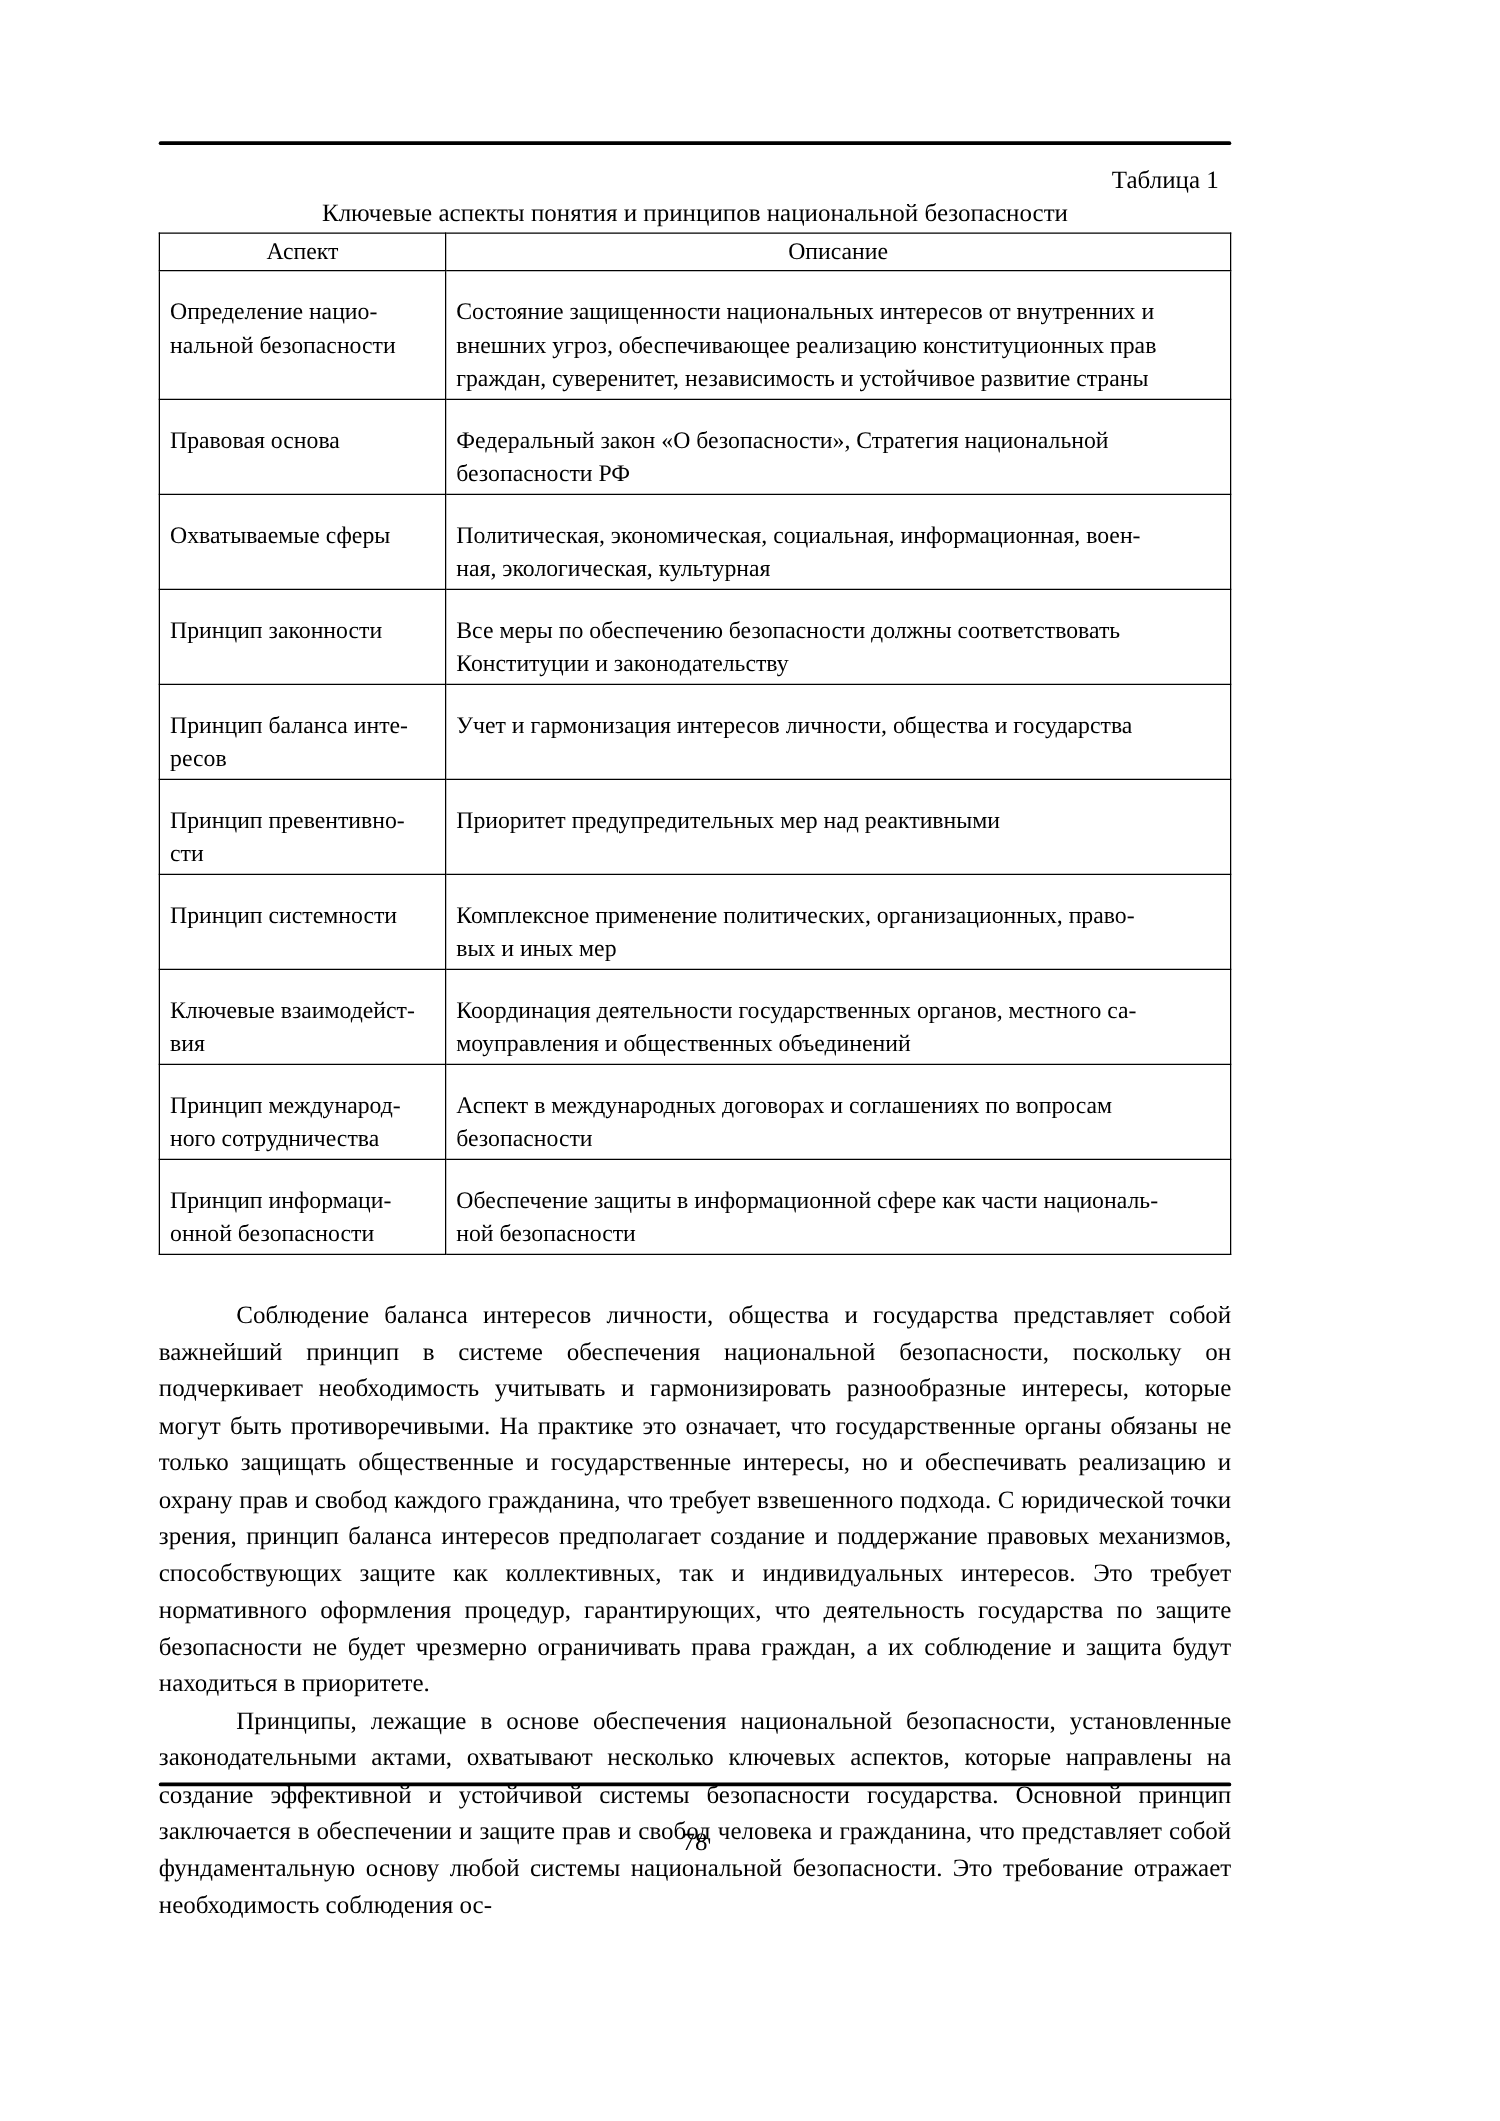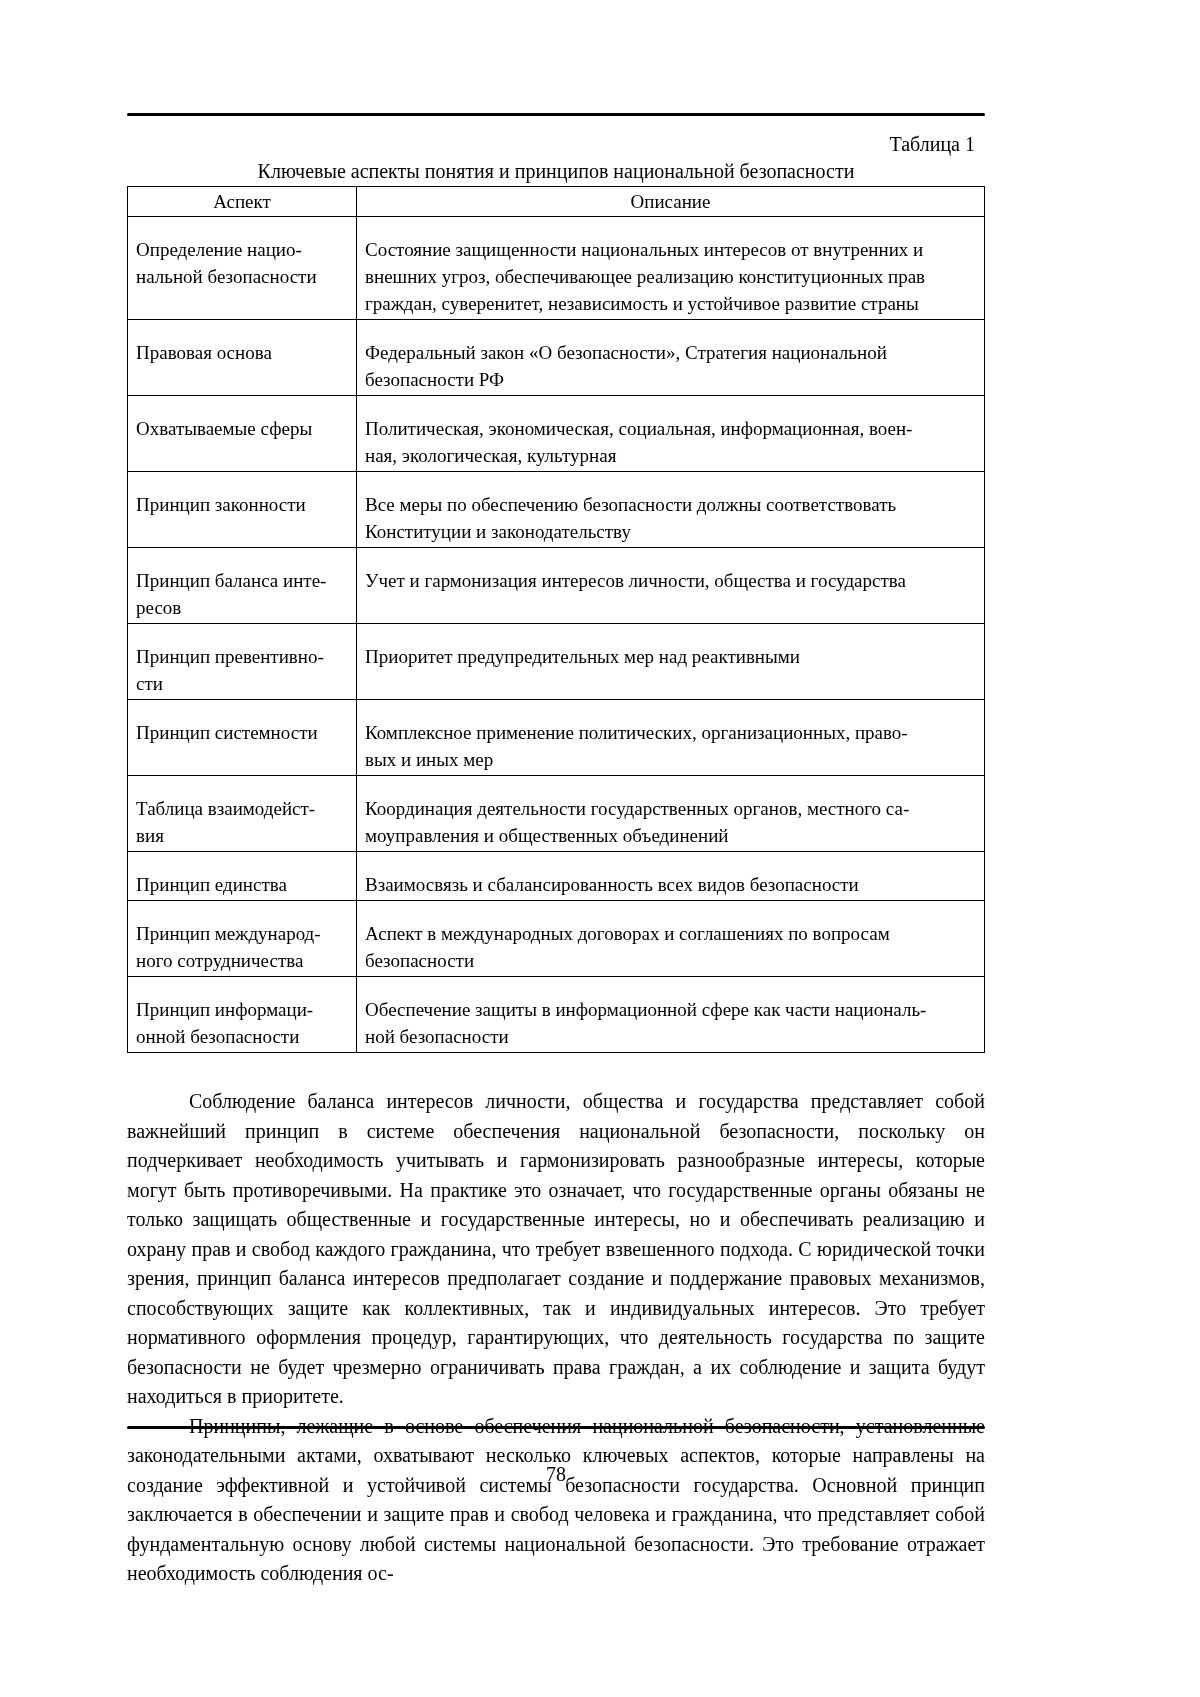--- a/index.html
+++ b/index.html
@@ -139,28 +139,24 @@
           <td class="cell-text">Принцип превентивно-
 сти</td>
           <td class="cell-text">Приоритет предупредительных мер над реактивными</td>
         </tr>
         <tr>
           <td class="cell-text">Принцип системности</td>
           <td class="cell-text">Комплексное применение политических, организационных, право-
 вых и иных мер</td>
         </tr>
         <tr>
-          <td class="cell-text">Таблица взаимодейст-
+          <td class="cell-text">Ключевые взаимодейст-
 вия</td>
           <td class="cell-text">Координация деятельности государственных органов, местного са-
 моуправления и общественных объединений</td>
-        </tr>
-        <tr>
-          <td class="cell-text">Принцип единства</td>
-          <td class="cell-text">Взаимосвязь и сбалансированность всех видов безопасности</td>
         </tr>
         <tr>
           <td class="cell-text">Принцип международ-
 ного сотрудничества</td>
           <td class="cell-text">Аспект в международных договорах и соглашениях по вопросам
 безопасности</td>
         </tr>
         <tr>
           <td class="cell-text">Принцип информаци-
 онной безопасности</td>

